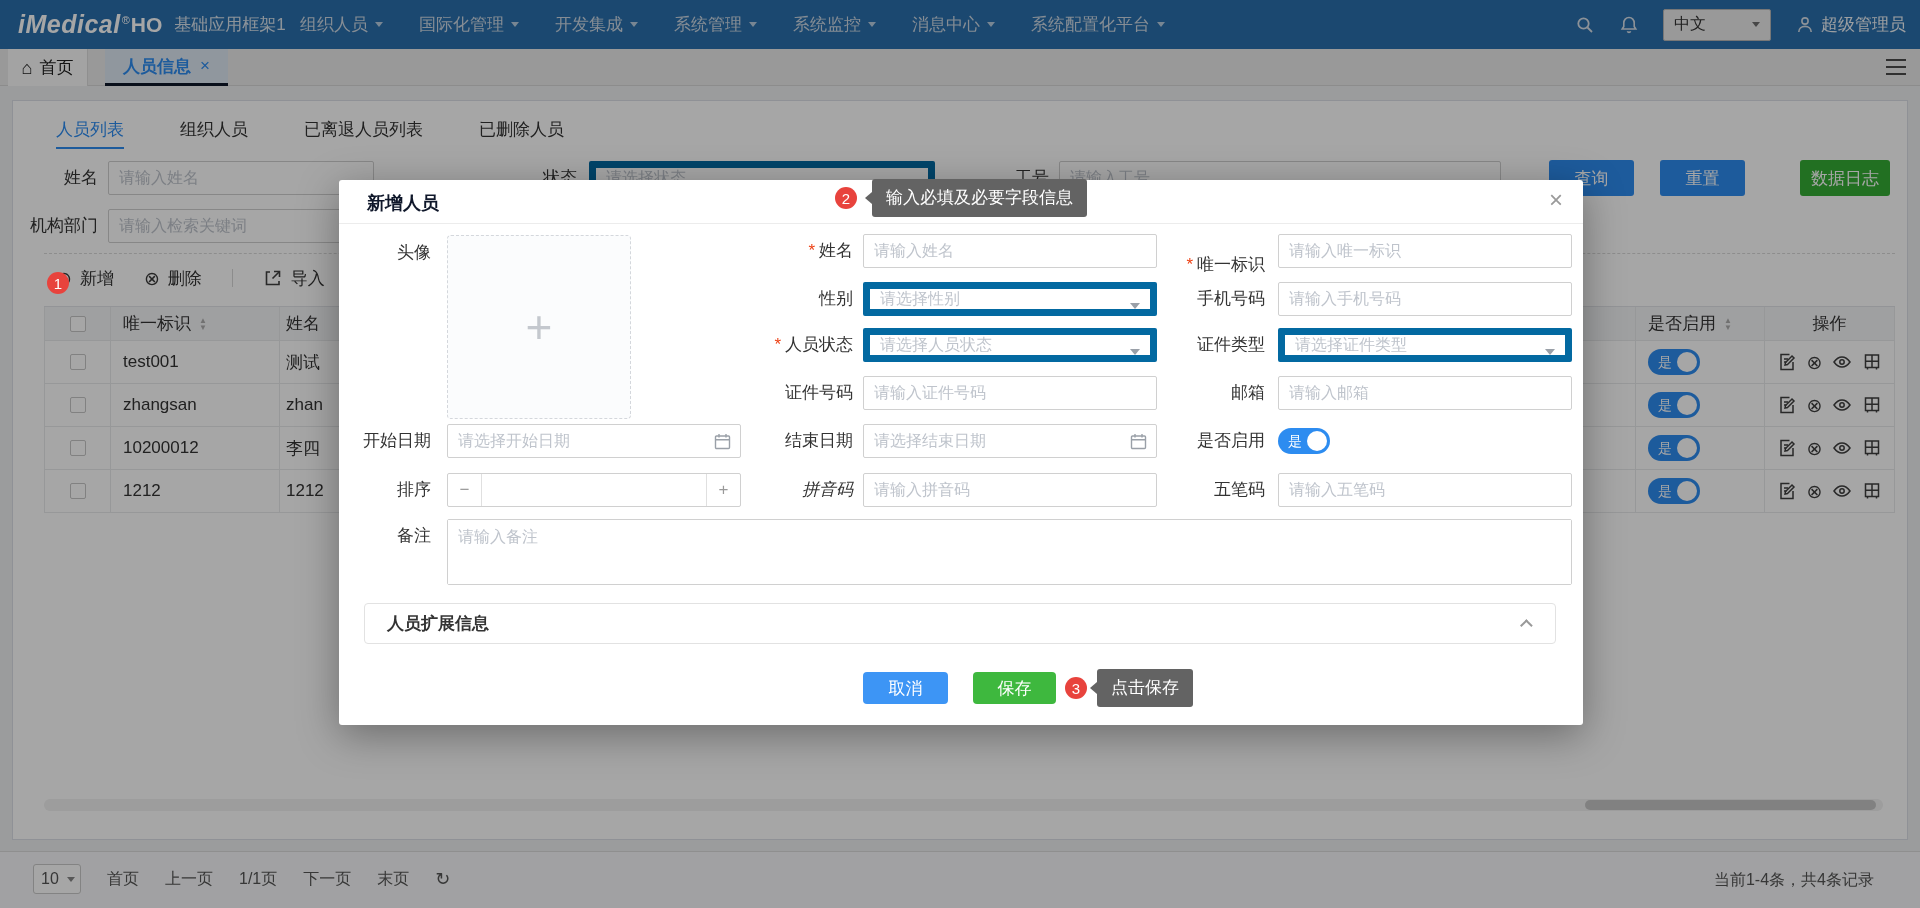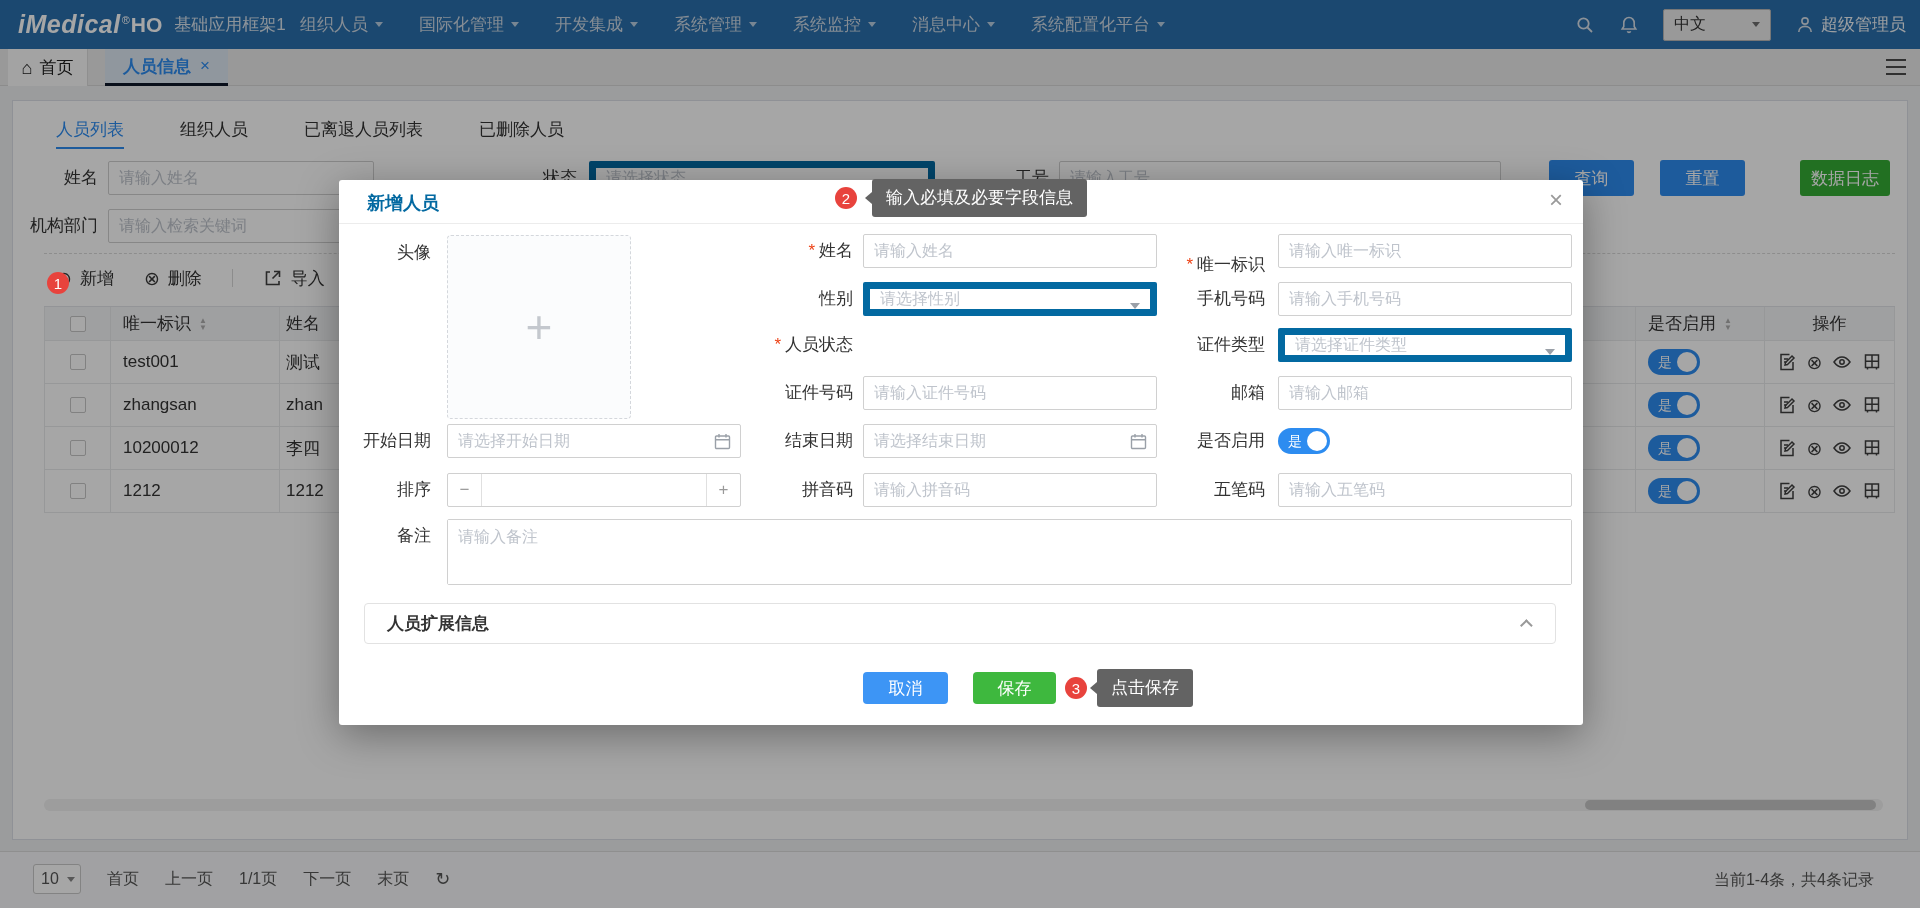--- a/index.html
+++ b/index.html
@@ -83,21 +83,21 @@
   .pb-left { position:absolute; left:33px; top:12px; display:flex; align-items:center; gap:26px; color:#555; font-size:16px; }
   .psize { width:48px; height:30px; border:1px solid #c9c9c9; border-radius:3px; background:#fff; display:flex; align-items:center; padding:0 7px; gap:8px; }
   .psize .caret-d { width:0; height:0; border-left:4px solid transparent; border-right:4px solid transparent; border-top:5px solid #888; margin-left:auto; }
   .pb-link { cursor:pointer; }
   .pb-right { position:absolute; right:46px; top:18px; color:#555; font-size:16px; }
 
   
   .overlay { position:absolute; left:0; top:0; width:1920px; height:908px; background:rgba(0,0,0,0.35); z-index:40; }
   .modal { position:absolute; left:339px; top:180px; width:1244px; height:545px; background:#fff; border-radius:3px; box-shadow:0 10px 40px rgba(0,0,0,0.35); z-index:50; }
   .m-head { position:absolute; left:0; top:0; right:0; height:44px; border-bottom:1px solid #ececec; }
-  .m-title { position:absolute; left:28px; top:11px; font-size:18px; font-weight:bold; color:#0369a1; }
+  .m-title { position:absolute; left:28px; top:11px; font-size:18px; font-weight:bold; color:#0f172a; }
   .m-close { position:absolute; right:20px; top:8px; font-size:24px; color:#9a9a9a; cursor:pointer; line-height:1; }
   .mlab { position:absolute; text-align:right; font-size:17px; color:#333; line-height:34px; white-space:nowrap; }
   .mlab .req { color:#ed4014; margin-right:4px; }
   .lab-l { left:0; width:92px; }
   .lab-m { left:352px; width:162px; }
   .lab-r { left:762px; width:164px; }
   .fld { position:absolute; width:294px; }
   .fld-l { left:108px; }
   .fld-m { left:524px; }
   .fld-r { left:939px; }
@@ -462,20 +462,24 @@
     <div class="sel fld fld-m" style="top:102px;">
         <span class="ph">请选择性别</span>
         <span class="caret-d"></span>
       </div>
     <div class="mlab lab-r" style="top:102px;">手机号码</div>
     <div class="inp fld fld-r" style="top:102px;">
         <input readonly="" placeholder="请输入手机号码" style="">
       </div>
 
     <div class="mlab lab-m" style="top:148px;"><span class="req">*</span><span>人员状态</span></div>
+    <div class="sel fld fld-m" style="top:148px;">
+        <span class="ph">请选择人员状态</span>
+        <span class="caret-d"></span>
+      </div>
     <div class="mlab lab-r" style="top:148px;">证件类型</div>
     <div class="sel fld fld-r" style="top:148px;">
         <span class="ph">请选择证件类型</span>
         <span class="caret-d"></span>
       </div>
 
     <div class="mlab lab-m" style="top:196px;">证件号码</div>
     <div class="inp fld fld-m" style="top:196px;">
         <input readonly="" placeholder="请输入证件号码" style="">
       </div>
@@ -505,21 +509,21 @@
       <span class="sw-txt">是</span>
       <span class="knob"></span>
     </div>
 
     <div class="mlab lab-l" style="top:293px;">排序</div>
     <div class="stepper" style="top:293px;">
       <span class="step-btn minus">−</span>
       <input readonly="" style="">
       <span class="step-btn plus">+</span>
     </div>
-    <div class="mlab lab-m" style="top:293px;">拼音码</div>
+    <div class="mlab lab-m" style="top:293px;font-style:italic;">拼音码</div>
     <div class="inp fld fld-m" style="top:293px;">
         <input readonly="" placeholder="请输入拼音码" style="">
       </div>
     <div class="mlab lab-r" style="top:293px;">五笔码</div>
     <div class="inp fld fld-r" style="top:293px;">
         <input readonly="" placeholder="请输入五笔码" style="">
       </div>
 
     <div class="mlab lab-l" style="top:339px;">备注</div>
     <div class="m-remark"><textarea readonly="" placeholder="请输入备注" style=""></textarea></div>

